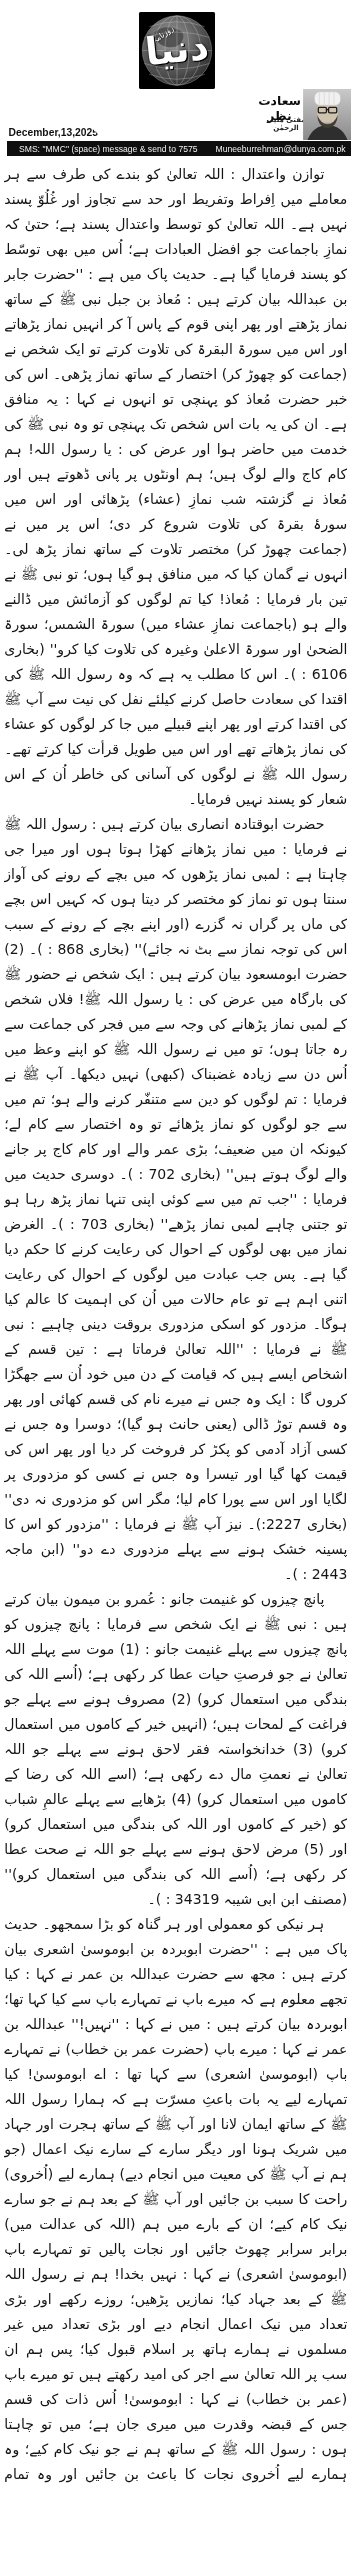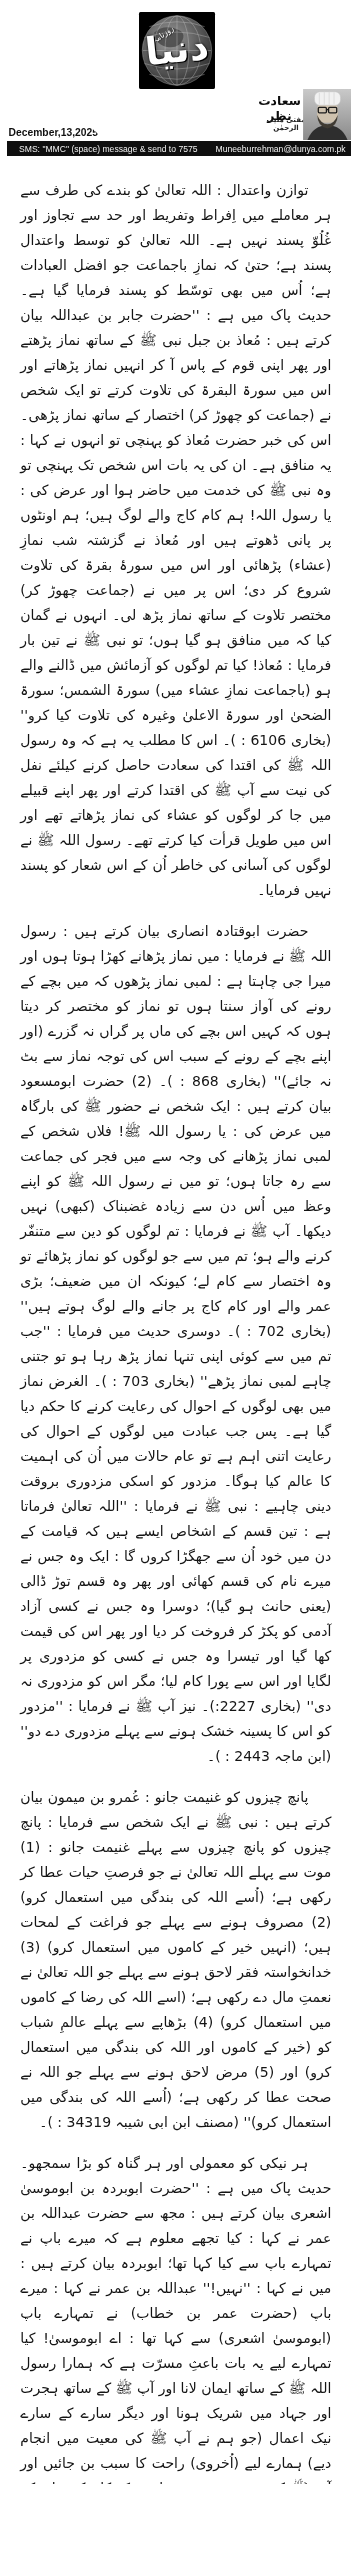--- a/index.html
+++ b/index.html
@@ -56,21 +56,21 @@
     padding:0 5.4px 0 12px;
   }
   .sms { font-size:8.6px; color:#f2f2f2; }
   .email { font-size:8.6px; color:#f2f2f2; }
   
   .body-text {
     position:absolute; left:4.3px; top:162px; width:343px; height:2322px; overflow:hidden;
     direction:rtl; text-align:justify;
     font-family:"DejaVu Sans", sans-serif; font-size:14px; line-height:25px; color:#141414;
   }
-  .body-text p { text-indent:23px; margin:16px; }
+  .body-text p { text-indent:23px; margin:0; }
 </style>
 </head>
 <body>
 
 <div class="page">
 
   <div class="masthead">
     <div class="globe-box">
       <svg width="76" height="77" viewBox="0 0 140 142">
         <defs>

